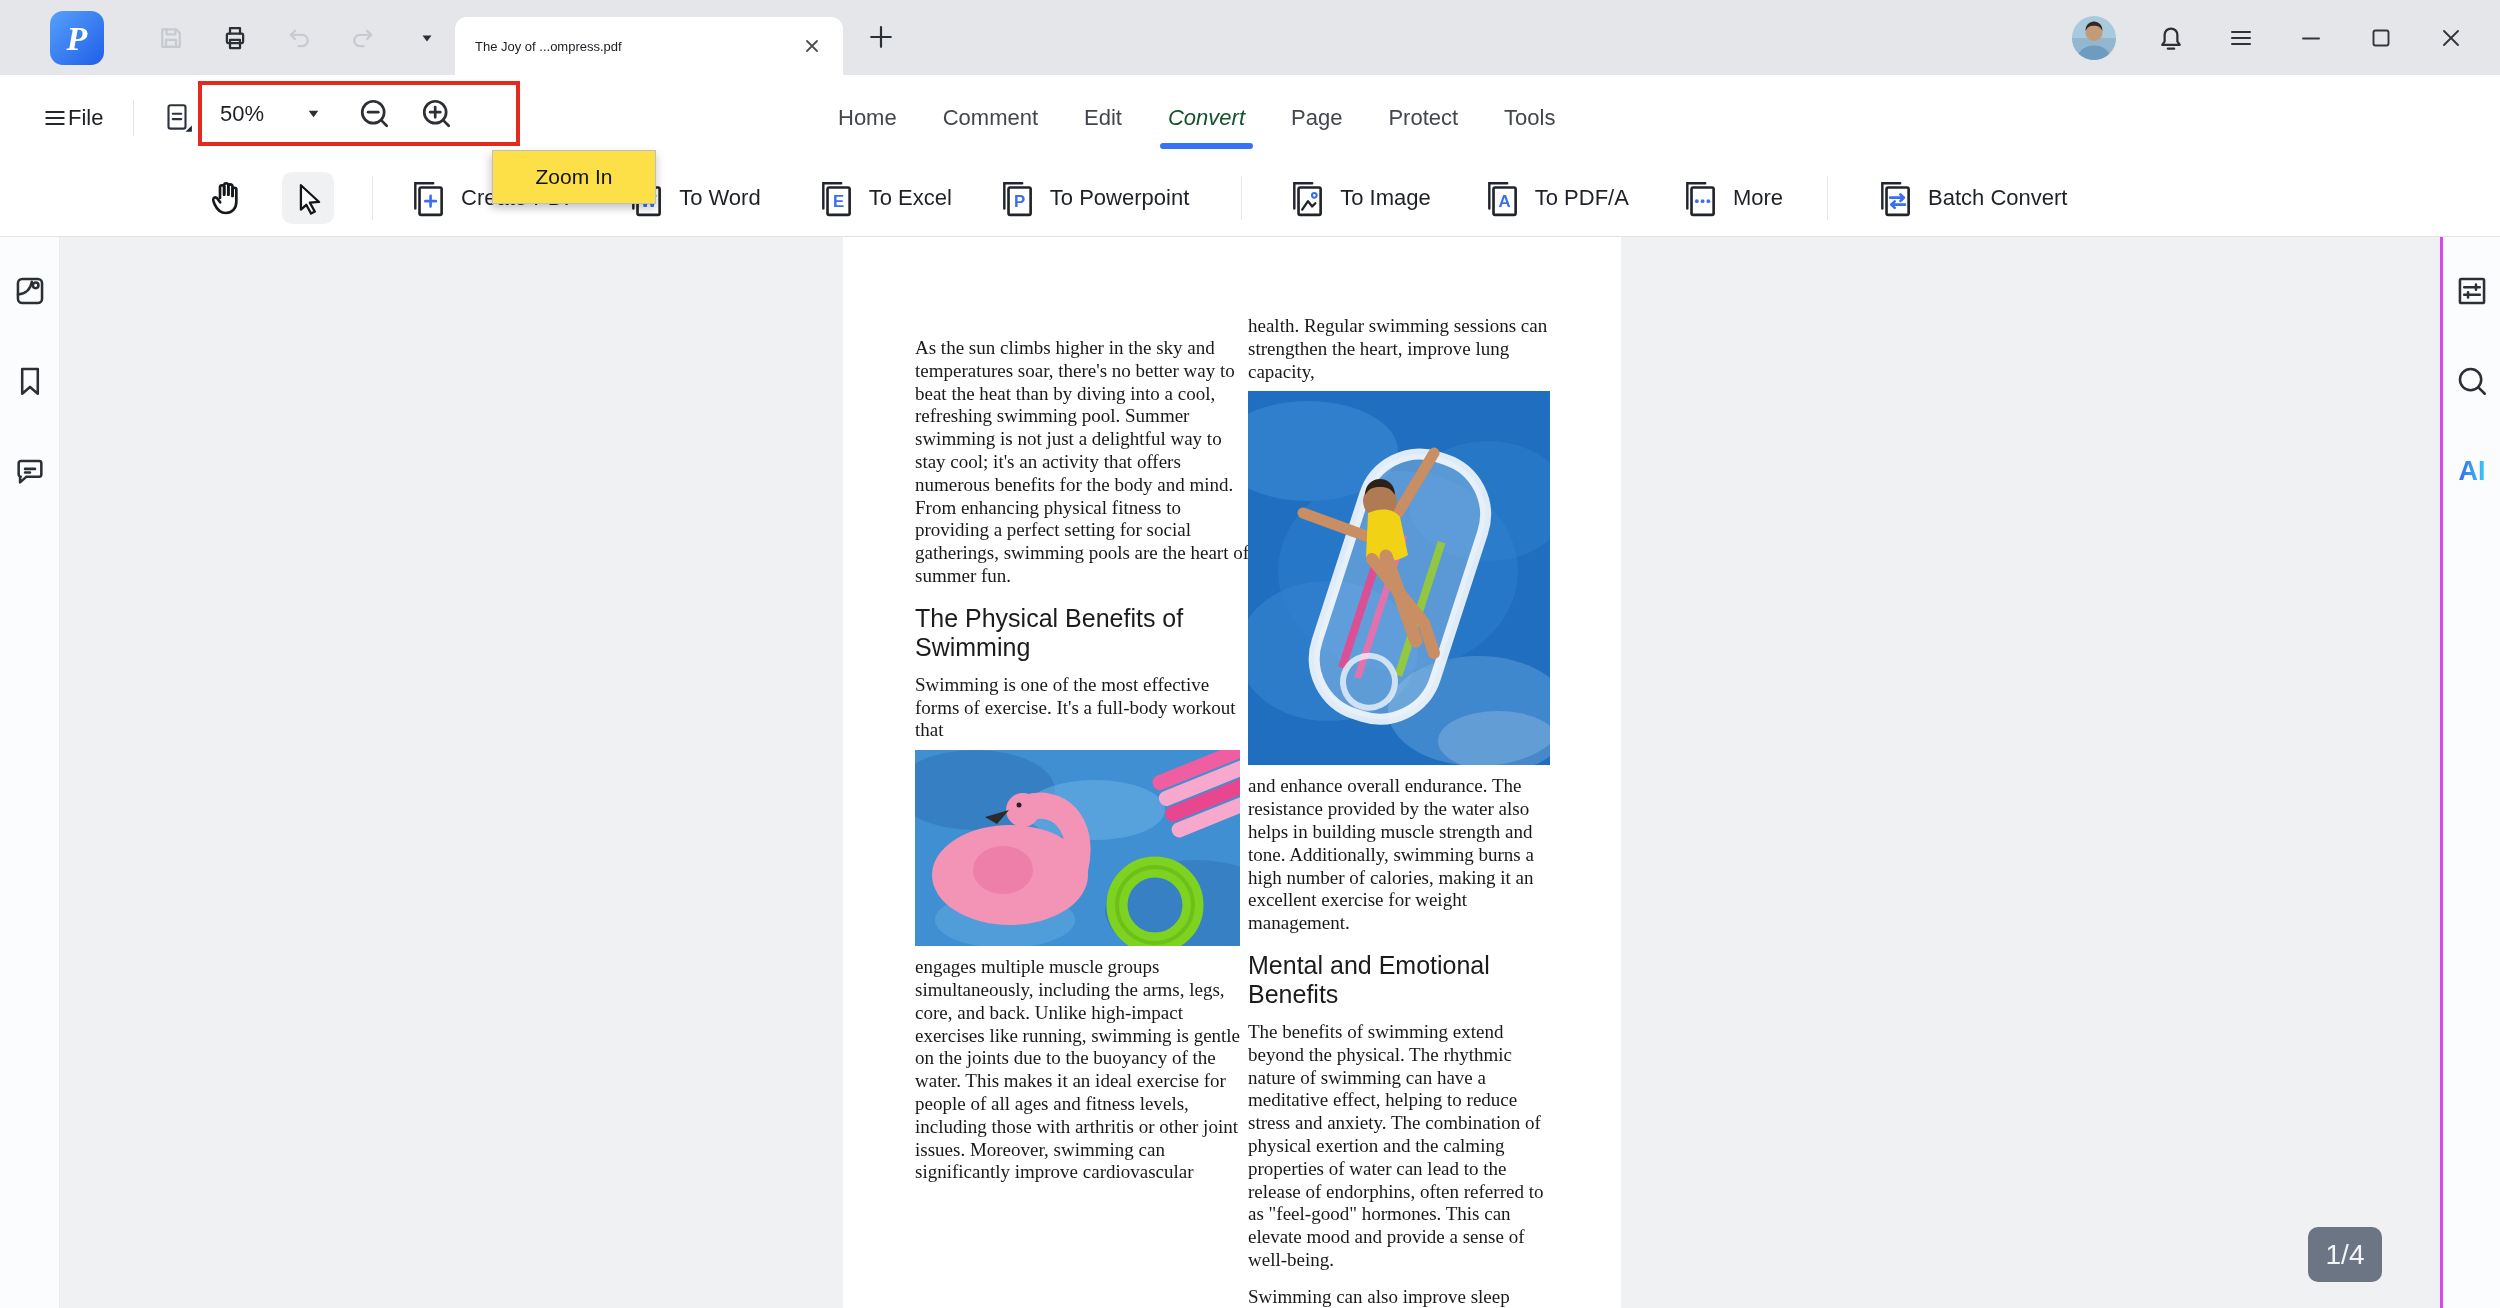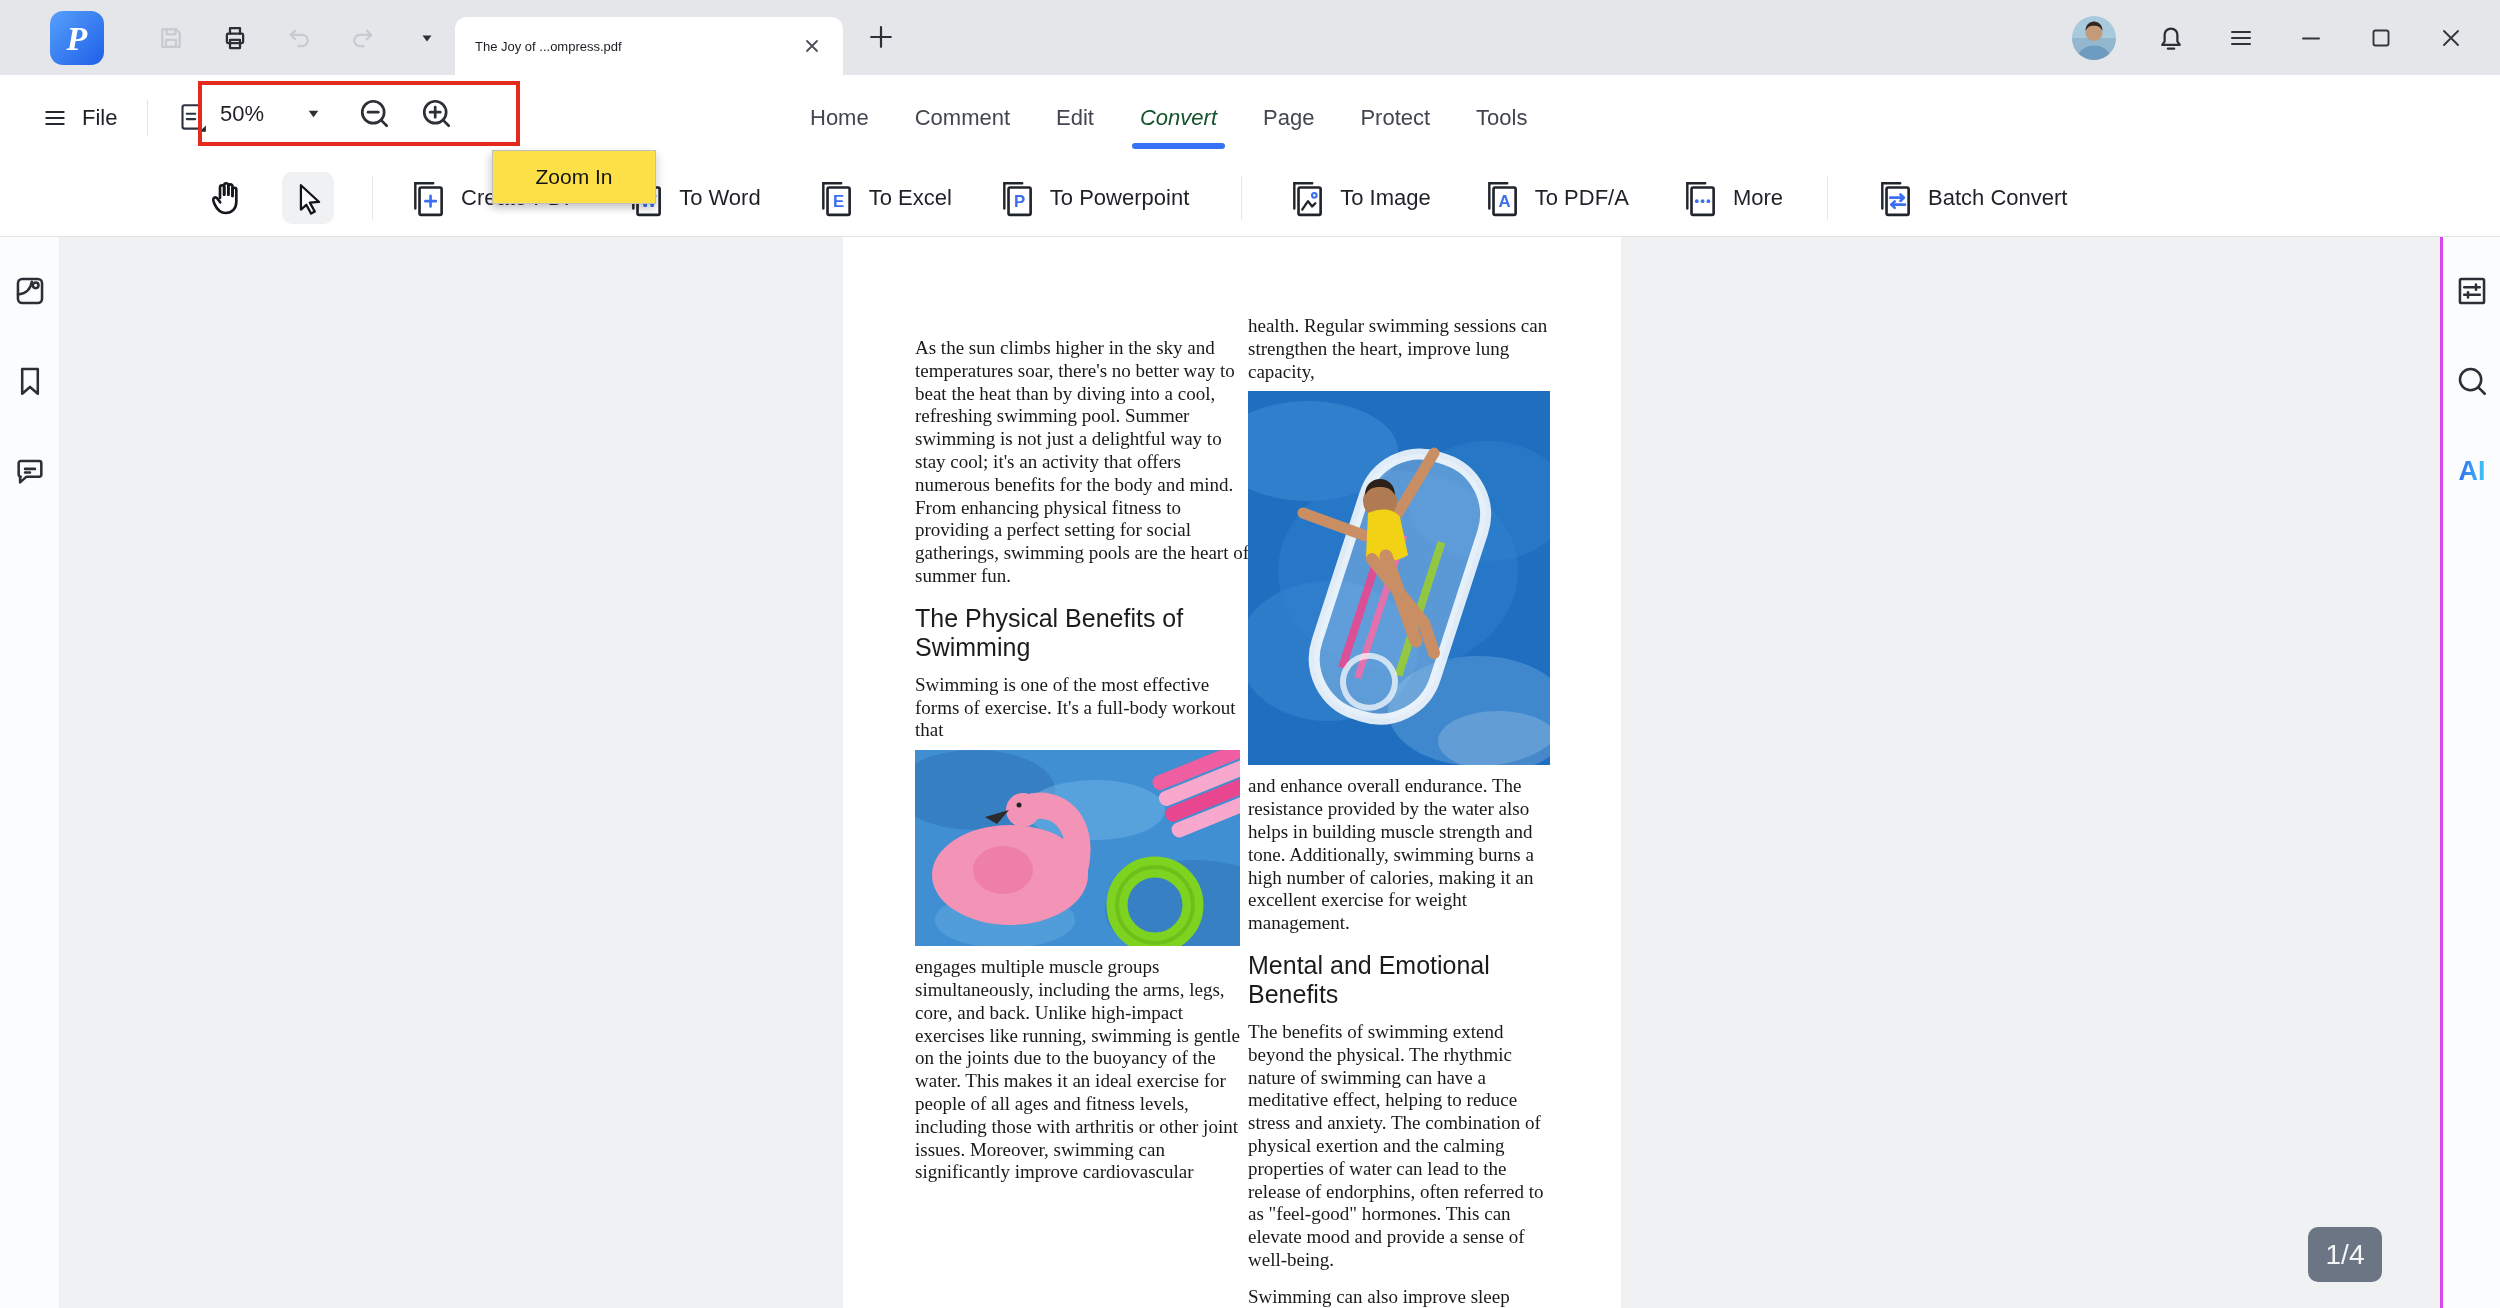--- a/index.html
+++ b/index.html
@@ -13,28 +13,28 @@
   .qicons { display:flex; align-items:center; gap:34px; margin-left:52px; }
   .qicon { width:30px; height:30px; display:flex; align-items:center; justify-content:center; }
   .doc-tab { position:absolute; left:455px; bottom:0; width:388px; height:58px; background:#ffffff;
              border-radius:12px 12px 0 0; display:flex; align-items:center; padding:0 20px; }
   .doc-tab-title { flex:1; font-size:13px; color:#1b1e24; white-space:nowrap; overflow:hidden; }
   .new-tab { position:absolute; left:866px; top:22px; width:30px; height:30px; }
   .win-group { margin-left:auto; display:flex; align-items:center; gap:40px; margin-right:34px; }
 
   
   .menubar { position:relative; height:85px; background:#ffffff; display:flex; align-items:center; }
-  .file-group { margin-left:42px; display:flex; gap:14px; }
+  .file-group { margin-left:42px; display:flex; }
   .file-label { font-size:22px; color:#1d2126; }
   .vsep { width:1px; height:36px; background:#e3e4e7; margin-left:30px; }
   .pageview { margin-left:26px; width:34px; height:34px; }
   .zoom-box { position:absolute; left:198px; top:6px; width:322px; height:65px; border:4px solid #e42a1d;
               display:flex; align-items:center; background:transparent; z-index:30; }
   .zoom-val { margin-left:18px; font-size:22px; color:#1d2126; }
-  .rtabs { position:absolute; left:810px; top:0; height:85px; display:flex; align-items:center; gap:46px; }
+  .rtabs { position:absolute; left:838px; top:0; height:85px; display:flex; align-items:center; gap:46px; }
   .rtab { position:relative; font-size:22px; color:#42464e; padding:6px 0; cursor:default; }
   .rtab.active { color:#14532d;font-style:italic; }
   .rtab.active::after { content:""; position:absolute; left:-8px; right:-8px; bottom:-12px; height:6px;
                         border-radius:3px; background:#3672f5; }
   .share-group { position:absolute; right:26px; top:0; height:85px; display:flex; align-items:center; gap:26px; }
   .share-btn { display:flex; align-items:center; gap:10px; }
   .share-label { font-size:22px; color:#1d2126; }
 
   
   .ribbon { position:relative; height:77px; background:#ffffff; border-bottom:1px solid #e2e3e6;

